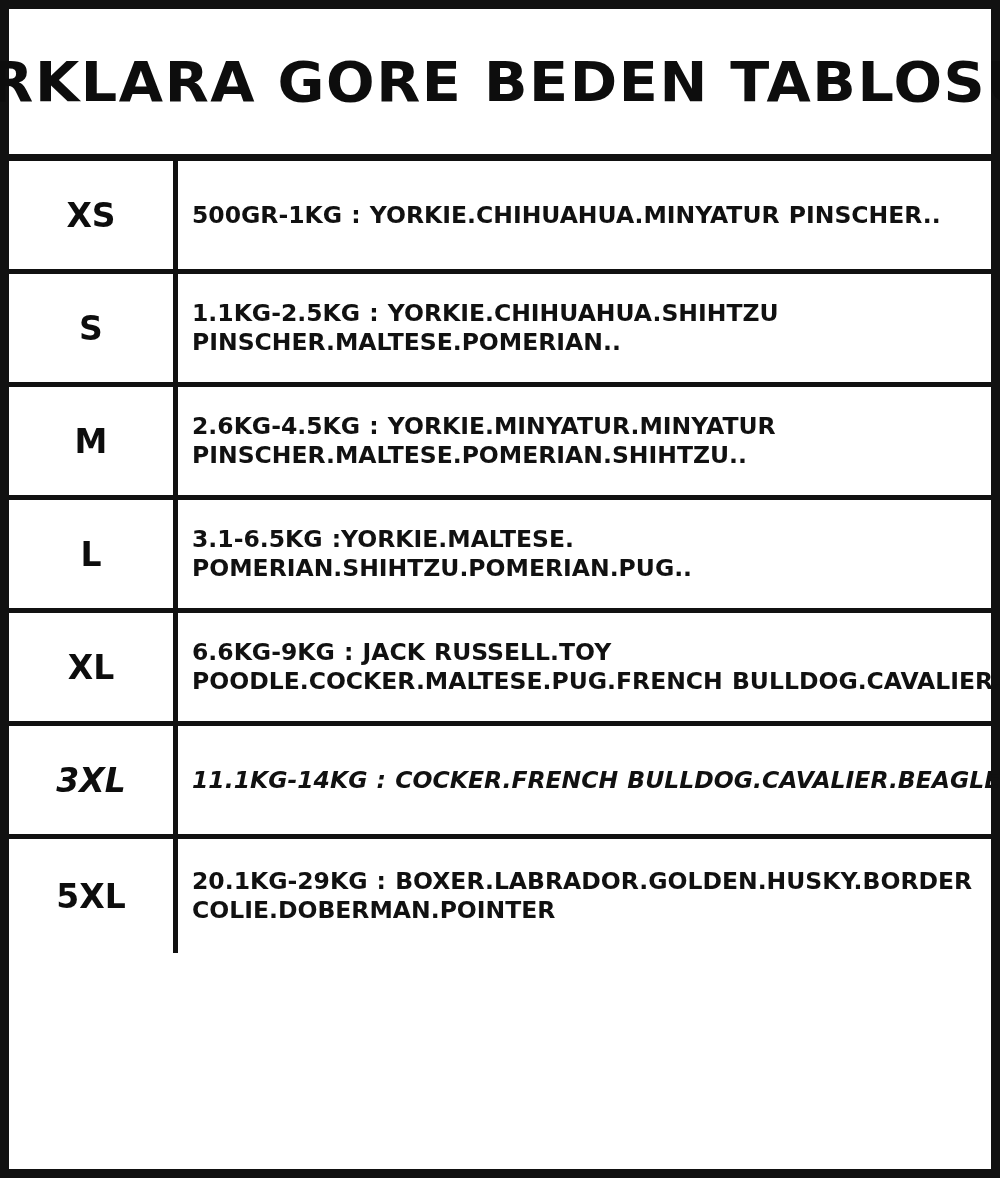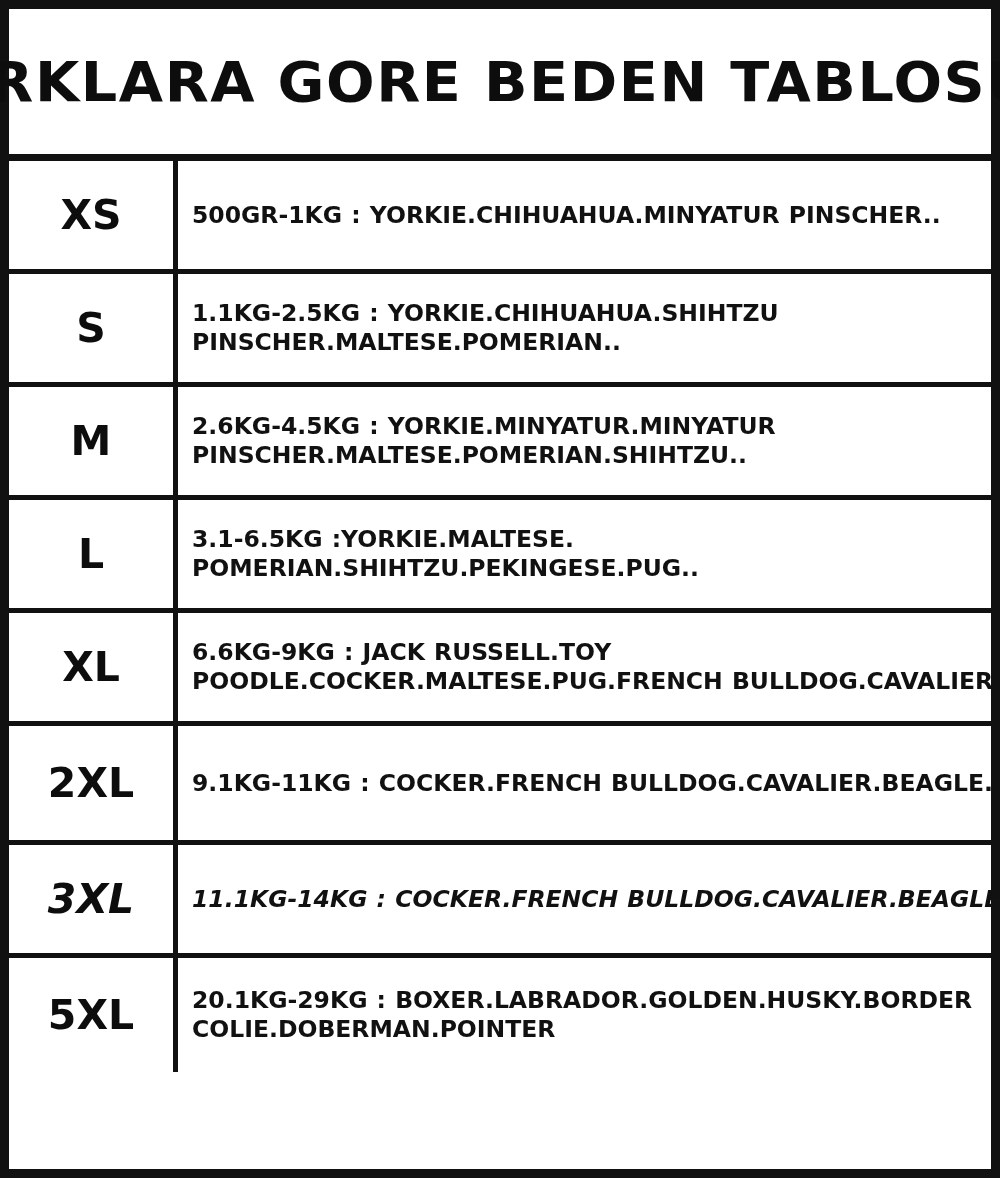--- a/index.html
+++ b/index.html
@@ -51,21 +51,21 @@
   table.size-table tr:last-child {
     border-bottom: none;
   }
   td.size-cell {
     width: 160px;
     border-right: 5px solid #111111;
     text-align: center;
     vertical-align: middle;
     font-family: "DejaVu Sans", sans-serif;
     font-weight: 900;
-    font-size: 41px;
+    font-size: 33px;
     color: #0d0d0d;
     letter-spacing: 0px;
     padding: 6px 2px;
   }
   td.desc-cell {
     vertical-align: middle;
     font-family: "DejaVu Sans", sans-serif;
     font-weight: 700;
     font-size: 23.5px;
     color: #111111;
@@ -116,34 +116,28 @@
         <td class="size-cell">M</td>
         <td class="desc-cell">
           <span class="line">2.6KG-4.5KG : YORKIE.MINYATUR.MINYATUR</span>
           <span class="line">PINSCHER.MALTESE.POMERIAN.SHIHTZU..</span>
         </td>
       </tr>
       <tr class="r4">
         <td class="size-cell">L</td>
         <td class="desc-cell">
           <span class="line">3.1-6.5KG :YORKIE.MALTESE.</span>
-          <span class="line">POMERIAN.SHIHTZU.PEKINGESE.PUG..</span>
+          <span class="line">POMERIAN.SHIHTZU.POMERIAN.PUG..</span>
         </td>
       </tr>
       <tr class="r5">
         <td class="size-cell">XL</td>
         <td class="desc-cell">
           <span class="line">6.6KG-9KG : JACK RUSSELL.TOY</span>
           <span class="line">POODLE.COCKER.MALTESE.PUG.FRENCH BULLDOG.CAVALIER..</span>
-        </td>
-      </tr>
-      <tr class="r6">
-        <td class="size-cell">2XL</td>
-        <td class="desc-cell">
-          <span class="line">9.1KG-11KG : COCKER.FRENCH BULLDOG.CAVALIER.BEAGLE..</span>
         </td>
       </tr>
       <tr class="r7">
         <td class="size-cell">3XL</td>
         <td class="desc-cell small-desc">
           <span class="line">11.1KG-14KG : COCKER.FRENCH BULLDOG.CAVALIER.BEAGLE..</span>
         </td>
       </tr>
       <tr class="r9">
         <td class="size-cell">5XL</td>

